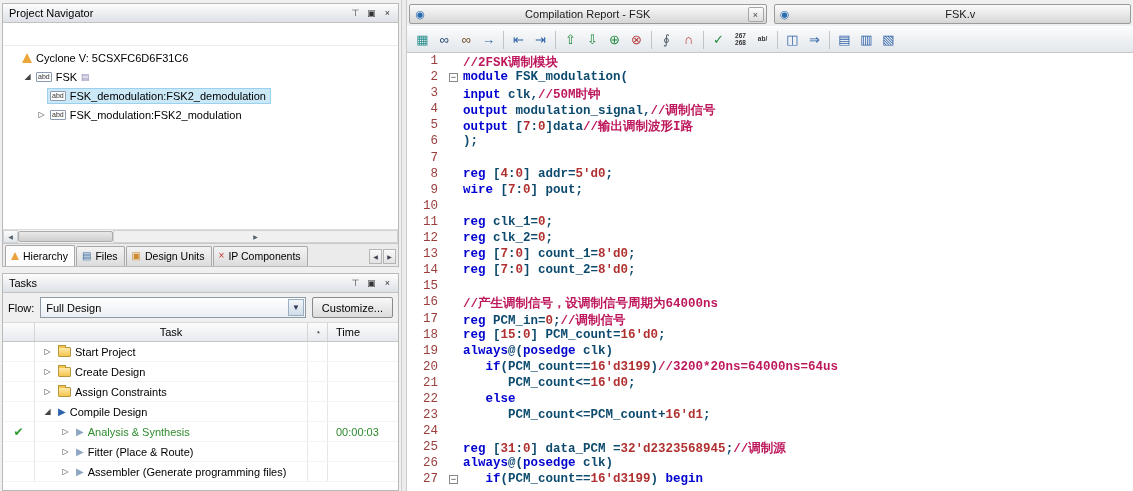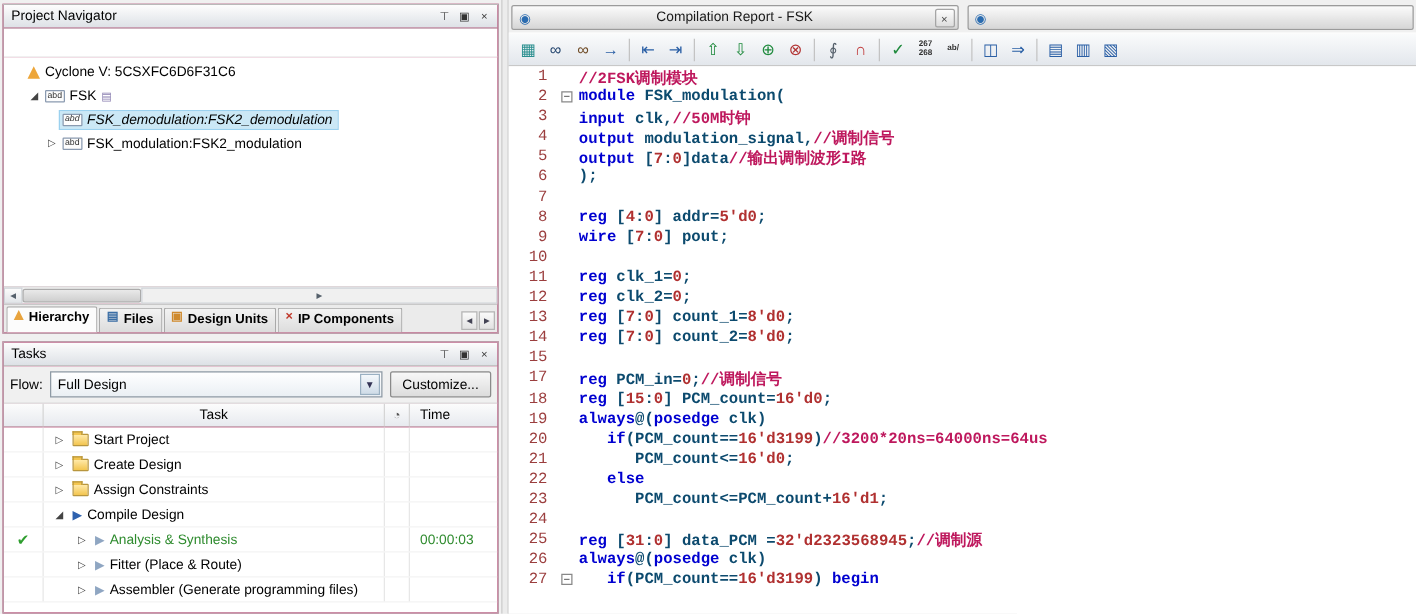--- a/index.html
+++ b/index.html
@@ -22,38 +22,38 @@
   .pt-text { flex:1; }
   .pt-btn { width:15px; height:14px; line-height:13px; text-align:center; font-size:9px; color:#333;
     border:1px solid transparent; margin-left:1px; cursor:default; }
 
   .nav-strip { height:23px; flex:none; background:#fff; border-bottom:1px solid #ececec; }
 
   .tree { flex:1; background:#fff; font-size:11px; overflow:hidden; padding-top:2px; }
   .tree-row { height:19px; display:flex; align-items:center; white-space:nowrap; }
   .caret { width:13px; flex:none; font-size:8px; color:#444; text-align:center; }
   .tree-inner { display:flex; align-items:center; gap:4px; padding:1px 4px 1px 2px; }
-  .tree-inner.hl { background:#cbe8f6; outline:1px solid #9bd1ef;font-style:italic; }
+  .tree-inner.hl { background:#cbe8f6; outline:1px solid #9bd1ef; }
   .warn-icon { width:0; height:0; border-left:5px solid transparent; border-right:5px solid transparent;
     border-bottom:10px solid #eda63a; display:inline-block; }
   .abd { font-size:7px; line-height:8px; border:1px solid #8a9ab0; background:#fdfdfd; color:#333;
     padding:0 1px; border-radius:1px; letter-spacing:0; }
   .entity-icon { font-size:9px; color:#8a7fb0; }
   .tree-label { color:#000; }
 
   .hscroll { height:14px; flex:none; background:#f2f2f2; border-top:1px solid #dcdcdc; display:flex; align-items:stretch; }
   .sb-btn { width:15px; flex:none; font-size:6px; line-height:13px; text-align:center; color:#55606b;
     background:linear-gradient(#fbfbfb,#e2e5e9); border:1px solid #cfd4d9; }
   .sb-btn.right { margin-left:auto; }
   .sb-thumb { width:95px; margin:1px 0; background:linear-gradient(#e9e9e9,#cfcfcf); border:1px solid #ababab; border-radius:2px; }
 
   .nav-tabs { height:23px; flex:none; display:flex; align-items:flex-end; background:#ebebeb; border-top:1px solid #c8c8c8; padding:2px 2px 0 2px; }
-  .tab { display:flex; gap:4px; font-size:10.5px; padding:2px 6px 3px 5px;
+  .tab { display:flex; align-items:center; gap:4px; font-size:10.5px; padding:2px 6px 3px 5px;
     border:1px solid #a9a9a9; border-bottom:none; border-radius:2px 2px 0 0; margin-right:1px;
-    background:linear-gradient(#f3f3f3,#dcdcdc); height:20px; white-space:nowrap;font-weight:bold; }
+    background:linear-gradient(#f3f3f3,#dcdcdc); height:20px; white-space:nowrap; }
   .tab.active { background:#fcfcfc; height:21px; }
   .tabicon { font-size:10px; line-height:10px; }
   .tri { width:0; height:0; border-left:4px solid transparent; border-right:4px solid transparent; border-bottom:8px solid #e8a33d; }
   .tab-scrolls { margin-left:auto; display:flex; gap:1px; align-self:center; }
   .tab-scroll { width:13px; height:15px; font-size:6px; line-height:14px; text-align:center; color:#445;
     border:1px solid #b5b5b5; background:linear-gradient(#fafafa,#e2e2e2); }
 
   
   .flow-row { height:30px; flex:none; display:flex; align-items:center; gap:6px; padding:0 5px;
     background:#f0f0f0; border-bottom:1px solid #d9d9d9; font-size:11px; }
@@ -301,20 +301,21 @@
 
   <div class="right">
     <div class="mdi-row">
       <div class="mdi-bar">
         <span class="win-icon">◉</span>
         <span class="mdi-title">Compilation Report - FSK</span>
         <span class="mdi-close">×</span>
       </div>
       <div class="mdi-bar">
         <span class="win-icon">◉</span>
+        <span class="mdi-title">FSK.v</span>
       </div>
     </div>
     <div class="editor-toolbar">
         <span class="tb-icon" style="color: rgb(42, 143, 143);">▦</span>
         <span class="tb-icon" style="color: rgb(36, 69, 110);">∞</span>
         <span class="tb-icon" style="color: rgb(110, 74, 36);">∞</span>
         <span class="tb-icon" style="color: rgb(42, 95, 165);">→</span>
         <span class="tb-sep"></span>
         <span class="tb-icon" style="color: rgb(42, 95, 165);">⇤</span>
         <span class="tb-icon" style="color: rgb(42, 95, 165);">⇥</span>
@@ -348,20 +349,21 @@
         <div class="code-line"><span class="ln">6</span><span class="fold"></span><span class="ctext"><span class="tok-p">);</span></span></div>
         <div class="code-line"><span class="ln">7</span><span class="fold"></span><span class="ctext"></span></div>
         <div class="code-line"><span class="ln">8</span><span class="fold"></span><span class="ctext"><span class="tok-k">reg</span><span class="tok-p"> [</span><span class="tok-n">4</span><span class="tok-p">:</span><span class="tok-n">0</span><span class="tok-p">] addr=</span><span class="tok-n">5'd0</span><span class="tok-p">;</span></span></div>
         <div class="code-line"><span class="ln">9</span><span class="fold"></span><span class="ctext"><span class="tok-k">wire</span><span class="tok-p"> [</span><span class="tok-n">7</span><span class="tok-p">:</span><span class="tok-n">0</span><span class="tok-p">] pout;</span></span></div>
         <div class="code-line"><span class="ln">10</span><span class="fold"></span><span class="ctext"></span></div>
         <div class="code-line"><span class="ln">11</span><span class="fold"></span><span class="ctext"><span class="tok-k">reg</span><span class="tok-p"> clk_1=</span><span class="tok-n">0</span><span class="tok-p">;</span></span></div>
         <div class="code-line"><span class="ln">12</span><span class="fold"></span><span class="ctext"><span class="tok-k">reg</span><span class="tok-p"> clk_2=</span><span class="tok-n">0</span><span class="tok-p">;</span></span></div>
         <div class="code-line"><span class="ln">13</span><span class="fold"></span><span class="ctext"><span class="tok-k">reg</span><span class="tok-p"> [</span><span class="tok-n">7</span><span class="tok-p">:</span><span class="tok-n">0</span><span class="tok-p">] count_1=</span><span class="tok-n">8'd0</span><span class="tok-p">;</span></span></div>
         <div class="code-line"><span class="ln">14</span><span class="fold"></span><span class="ctext"><span class="tok-k">reg</span><span class="tok-p"> [</span><span class="tok-n">7</span><span class="tok-p">:</span><span class="tok-n">0</span><span class="tok-p">] count_2=</span><span class="tok-n">8'd0</span><span class="tok-p">;</span></span></div>
         <div class="code-line"><span class="ln">15</span><span class="fold"></span><span class="ctext"></span></div>
+        <div class="code-line"><span class="ln">16</span><span class="fold"></span><span class="ctext"><span class="tok-c">//产生调制信号，设调制信号周期为64000ns</span></span></div>
         <div class="code-line"><span class="ln">17</span><span class="fold"></span><span class="ctext"><span class="tok-k">reg</span><span class="tok-p"> PCM_in=</span><span class="tok-n">0</span><span class="tok-p">;</span><span class="tok-c">//调制信号</span></span></div>
         <div class="code-line"><span class="ln">18</span><span class="fold"></span><span class="ctext"><span class="tok-k">reg</span><span class="tok-p"> [</span><span class="tok-n">15</span><span class="tok-p">:</span><span class="tok-n">0</span><span class="tok-p">] PCM_count=</span><span class="tok-n">16'd0</span><span class="tok-p">;</span></span></div>
         <div class="code-line"><span class="ln">19</span><span class="fold"></span><span class="ctext"><span class="tok-k">always</span><span class="tok-p">@(</span><span class="tok-k">posedge</span><span class="tok-p"> clk)</span></span></div>
         <div class="code-line"><span class="ln">20</span><span class="fold"></span><span class="ctext"><span class="tok-p">   </span><span class="tok-k">if</span><span class="tok-p">(PCM_count==</span><span class="tok-n">16'd3199</span><span class="tok-p">)</span><span class="tok-c">//3200*20ns=64000ns=64us</span></span></div>
         <div class="code-line"><span class="ln">21</span><span class="fold"></span><span class="ctext"><span class="tok-p">      PCM_count&lt;=</span><span class="tok-n">16'd0</span><span class="tok-p">;</span></span></div>
         <div class="code-line"><span class="ln">22</span><span class="fold"></span><span class="ctext"><span class="tok-p">   </span><span class="tok-k">else</span></span></div>
         <div class="code-line"><span class="ln">23</span><span class="fold"></span><span class="ctext"><span class="tok-p">      PCM_count&lt;=PCM_count+</span><span class="tok-n">16'd1</span><span class="tok-p">;</span></span></div>
         <div class="code-line"><span class="ln">24</span><span class="fold"></span><span class="ctext"></span></div>
         <div class="code-line"><span class="ln">25</span><span class="fold"></span><span class="ctext"><span class="tok-k">reg</span><span class="tok-p"> [</span><span class="tok-n">31</span><span class="tok-p">:</span><span class="tok-n">0</span><span class="tok-p">] data_PCM =</span><span class="tok-n">32'd2323568945</span><span class="tok-p">;</span><span class="tok-c">//调制源</span></span></div>
         <div class="code-line"><span class="ln">26</span><span class="fold"></span><span class="ctext"><span class="tok-k">always</span><span class="tok-p">@(</span><span class="tok-k">posedge</span><span class="tok-p"> clk)</span></span></div>

